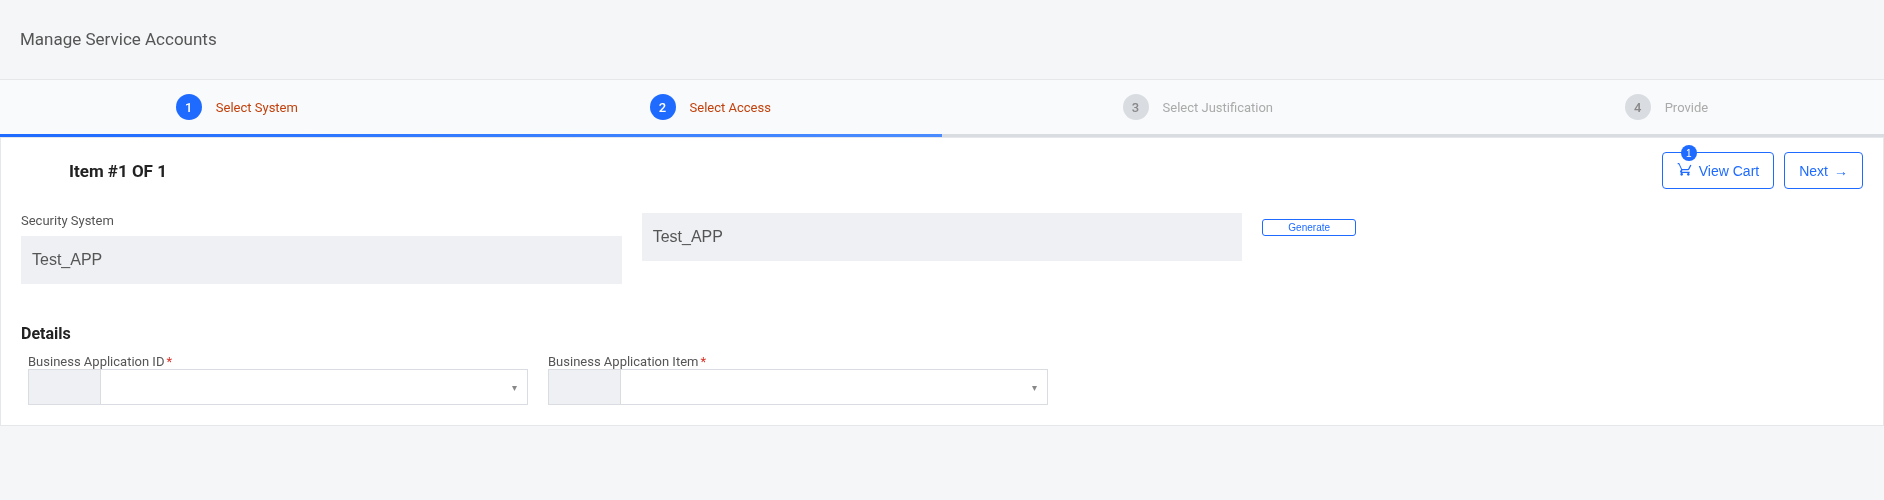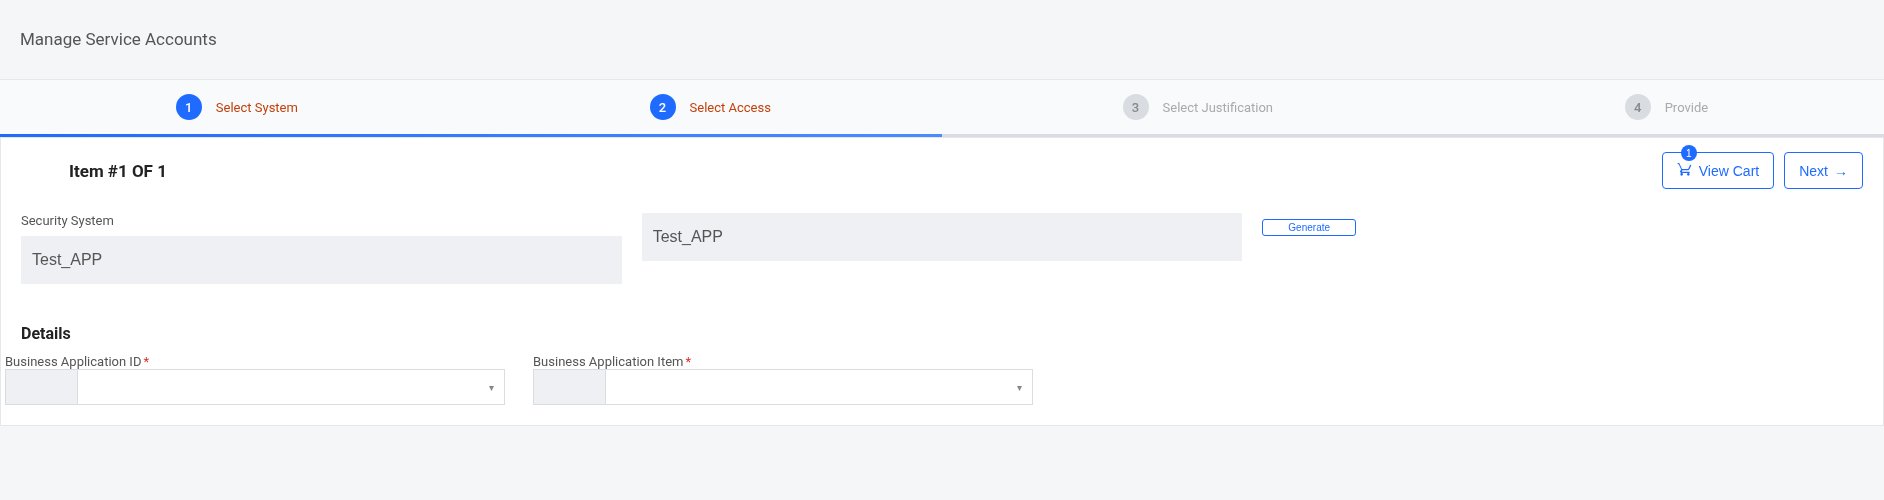--- a/index.html
+++ b/index.html
@@ -172,22 +172,22 @@
       border-right: 1px solid #d9dce1;
     }
     .fselect .caret {
       position: absolute;
       right: 10px;
       color: #888;
       font-size: 10px;
     }
     .details-grid {
       display: flex;
-      gap: 28px;
-      padding: 0 20px 20px 4px;
+      gap: 20px;
+      padding: 0 20px 20px 27px;
     }
     .details-col { flex: 1; max-width: 500px; }
   </style>
 </head>
 <body>
 
 <div class="page-header">
   <div class="page-title">Manage Service Accounts</div>
 </div>
 

